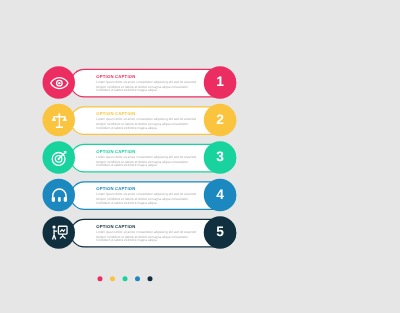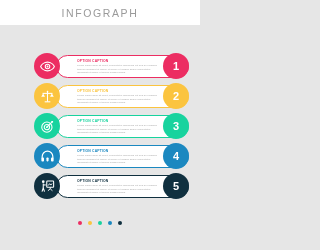--- a/index.html
+++ b/index.html
@@ -141,23 +141,20 @@
     width: 4px;
     height: 4px;
     border-radius: 50%;
   }
 </style>
 </head>
 <body>
 
 <div id="page" style="background: rgb(230, 230, 230);">
 
-  <div id="header" style="background: rgb(255, 255, 255);">
-    <div id="header-title" style="color: rgb(154, 154, 154);">INFOGRAPH</div>
-  </div>
 
   <div id="rows">
 
     <div class="row">
       <div class="icon-circle" style="background: rgb(236, 45, 98);">
         <svg width="15" height="15" viewBox="0 0 24 24">
           <path d="M12 5C6.5 5 2.2 9.1 1 12c1.2 2.9 5.5 7 11 7s9.8-4.1 11-7c-1.2-2.9-5.5-7-11-7z" fill="none" stroke="#ffffff" stroke-width="1.7"></path>
           <circle cx="12" cy="12" r="3.6" fill="none" stroke="#ffffff" stroke-width="1.7"></circle>
           <circle cx="12" cy="12" r="1.5" fill="#ffffff"></circle>
         </svg>

